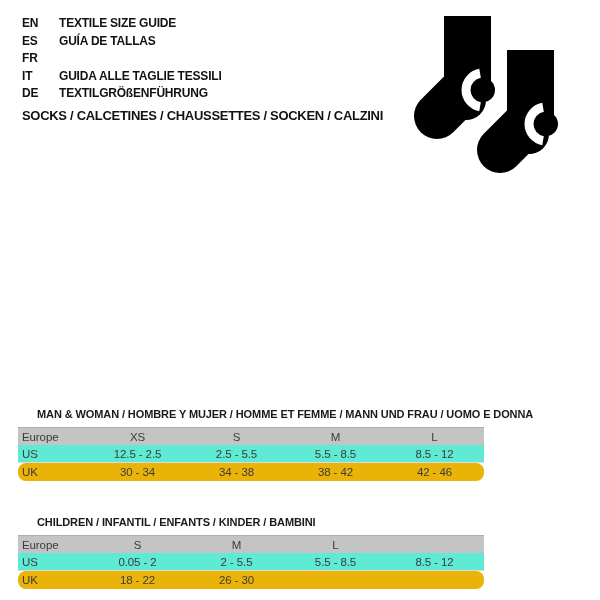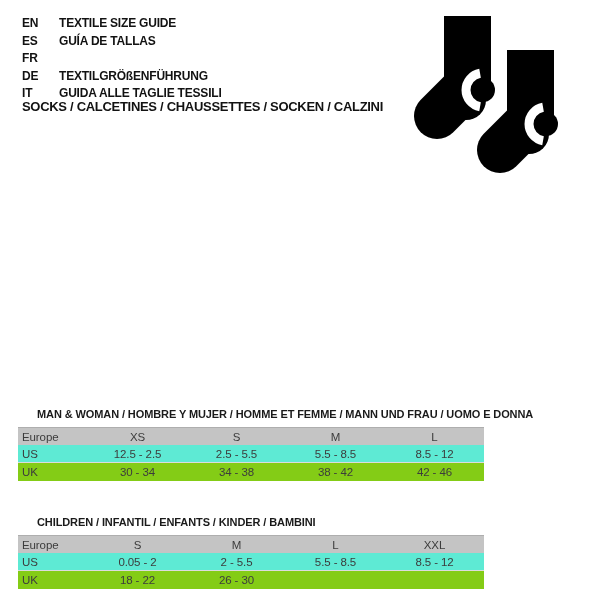--- a/index.html
+++ b/index.html
@@ -11,67 +11,67 @@
   .lang-list{position:absolute;left:22px;top:15px;}
   .lang-row{display:flex;line-height:17.6px;}
   .lang-code{
     width:37px;font-size:12px;font-weight:bold;color:#121212;letter-spacing:-0.2px;
   }
   .lang-label{
     font-size:12px;font-weight:bold;color:#121212;letter-spacing:-0.2px;white-space:nowrap;
   }
   
   .category-line{
-    position:absolute;left:22px;top:99px;font-size:13px;font-weight:bold;
+    position:absolute;left:22px;top:108px;font-size:13px;font-weight:bold;
     color:#121212;letter-spacing:-0.3px;white-space:nowrap;
   }
   
   .socks-svg{position:absolute;left:405px;top:10px;}
   
   .tbl{position:absolute;left:18px;width:466px;}
   .tbl-1{top:408px;}
   .tbl-2{top:516px;}
   .tbl-title{
     font-size:11px;font-weight:bold;color:#1a1a1a;letter-spacing:-0.1px;
     margin:0 0 7px 0;white-space:nowrap;padding-left:19px;
   }
   .trow{
     display:flex;height:18px;line-height:18px;font-size:11.5px;color:#3c3c3c;
     box-sizing:border-box;letter-spacing:-0.1px;
   }
   .trow .c0{width:70px;padding-left:4px;text-align:left;box-sizing:border-box;}
   .trow .c{width:99px;text-align:center;}
   .thead{background:#c4c4c4;border-top:1px solid #aeaeae;}
   .row-us{background:#5eead4;border-bottom:1px solid #dcdcdc;}
-  .row-uk{background:#84cc16;}
+  .row-uk{background:#eab308;border-radius:8px;}
 </style>
 </head>
 <body>
 
 <div class="page">
 
   <div class="lang-list">
     <div class="lang-row">
       <span class="lang-code">EN</span>
       <span class="lang-label">TEXTILE SIZE GUIDE</span>
     </div>
     <div class="lang-row">
       <span class="lang-code">ES</span>
       <span class="lang-label">GUÍA DE TALLAS</span>
     </div>
     <div class="lang-row">
       <span class="lang-code">FR</span>
     </div>
     <div class="lang-row">
+      <span class="lang-code">IT</span>
+      <span class="lang-label">GUIDA ALLE TAGLIE TESSILI</span>
+    </div>
+    <div class="lang-row">
       <span class="lang-code">DE</span>
       <span class="lang-label">TEXTILGRÖßENFÜHRUNG</span>
-    </div>
-    <div class="lang-row">
-      <span class="lang-code">IT</span>
-      <span class="lang-label">GUIDA ALLE TAGLIE TESSILI</span>
     </div>
   </div>
 
   <div class="category-line">SOCKS / CALCETINES / CHAUSSETTES / SOCKEN / CALZINI</div>
 
   <svg class="socks-svg" width="170" height="185" viewBox="0 0 170 185" xmlns="http://www.w3.org/2000/svg">
     <g transform="translate(9,6)">
       <rect x="30" y="0" width="47" height="78" fill="#000"></rect>
       <line x1="53" y1="70" x2="23" y2="100" stroke="#000" stroke-width="46" stroke-linecap="round"></line>
       <circle cx="52" cy="84" r="20" fill="#000"></circle>
@@ -112,21 +112,20 @@
     </div>
   </div>
 
   <div class="tbl tbl-2">
     <div class="tbl-title">CHILDREN / INFANTIL / ENFANTS / KINDER / BAMBINI</div>
     <div class="trow thead">
       <span class="c0">Europe</span>
       <span class="c">S</span>
       <span class="c">M</span>
       <span class="c">L</span>
-      <span class="c">XXL</span>
     </div>
     <div class="trow row-us">
       <span class="c0">US</span>
       <span class="c">0.05 - 2</span>
       <span class="c">2 - 5.5</span>
       <span class="c">5.5 - 8.5</span>
       <span class="c">8.5 - 12</span>
     </div>
     <div class="trow row-uk">
       <span class="c0">UK</span>

